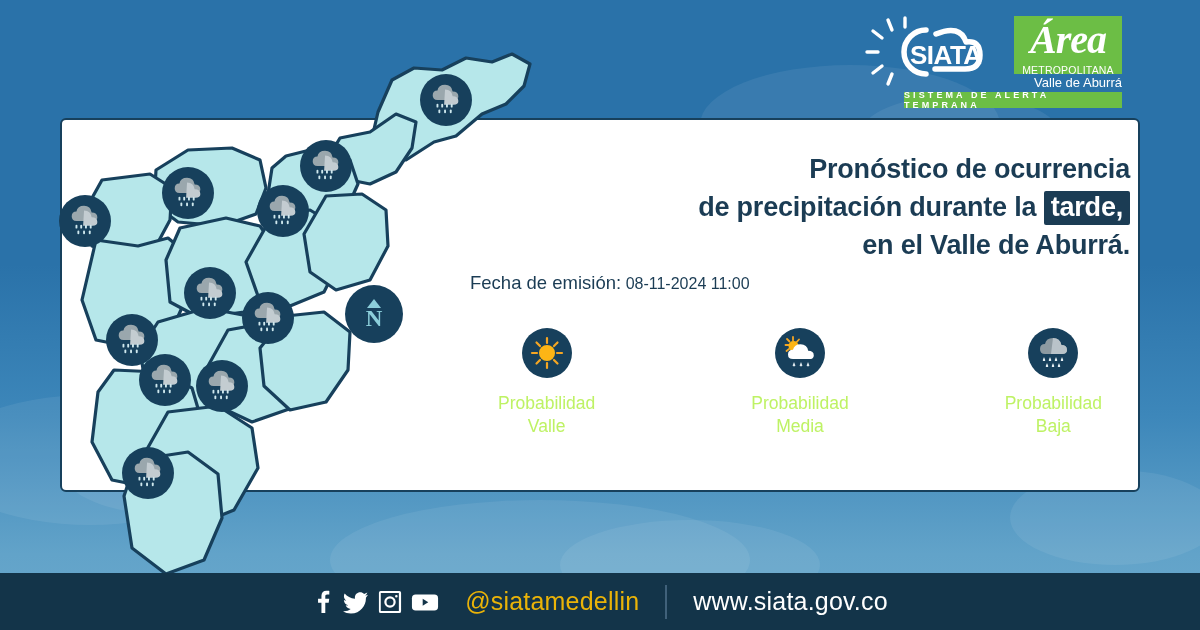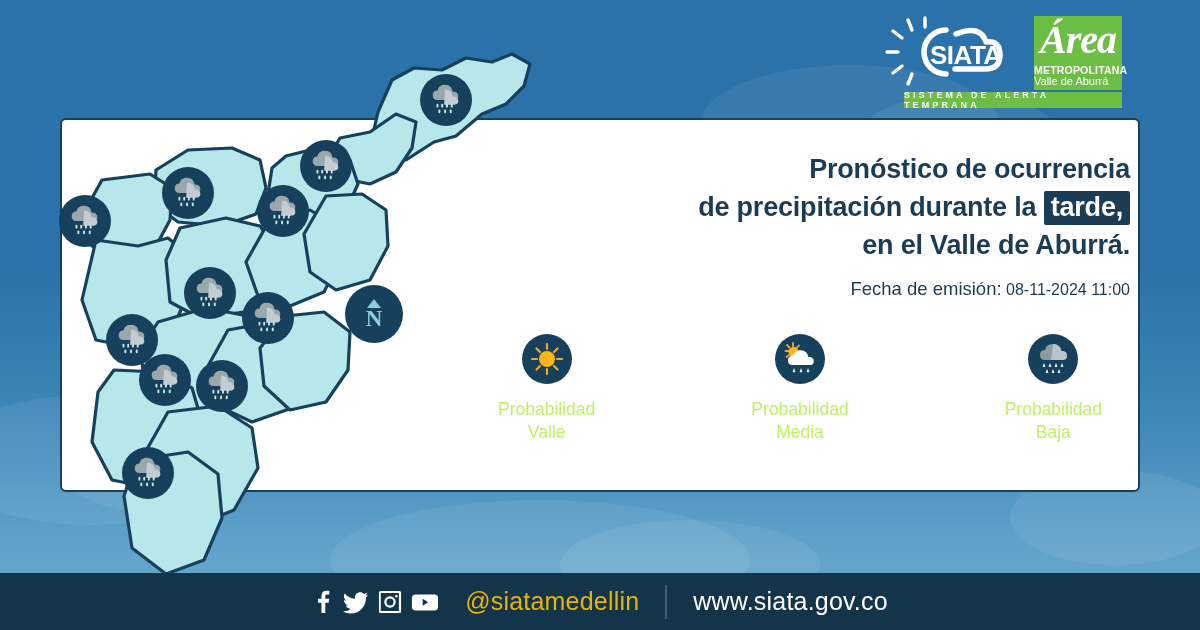--- a/index.html
+++ b/index.html
@@ -39,42 +39,42 @@
   .compass .tri{width:0;height:0;border-left:7px solid transparent;border-right:7px solid transparent;
                 border-bottom:9px solid #8ccfdb;margin-bottom:1px;}
   .compass .nlet{color:#8ccfdb;font-weight:bold;font-size:23px;line-height:20px;
                  font-family:"Liberation Serif","DejaVu Serif",serif;}
 
   
   .right{position:absolute;left:470px;top:150px;width:660px;}
   .title{color:#1b3c54;font-weight:bold;font-size:27px;line-height:38px;text-align:right;
          letter-spacing:-.2px;}
   .hl{background:#1b3c54;color:#fff;padding:1px 7px 3px 7px;border-radius:2px;}
-  .fecha{text-align:right;margin-top:14px;color:#1b3c54;}
+  .fecha{text-align:left;margin-top:8px;color:#1b3c54;}
   .fecha .lbl{font-size:18.5px;}
   .fecha .val{font-size:16px;}
 
   .legend{display:flex;justify-content:center;gap:100px;margin-top:34px;}
   .leg{width:160px;text-align:center;}
   .leg-ic{width:50px;height:50px;border-radius:50%;background:#17405c;margin:0 auto 14px auto;
           display:flex;align-items:center;justify-content:center;}
   .leg-ic svg{width:36px;height:36px;display:block;}
   .leg-tx{color:#bef264;font-size:17.5px;line-height:23px;}
 
   
   .logos{position:absolute;right:78px;top:16px;display:flex;align-items:flex-start;gap:20px;}
   .siata{position:relative;width:130px;height:72px;}
   .siata svg{display:block;}
-  .am{width:88px;height:74px;background:#6cbe45;position:relative;}
+  .am{width:88px;height:58px;background:#6cbe45;position:relative;padding-left:20px;}
   .am .script{position:absolute;left:0;right:0;top:2px;text-align:center;color:#fff;
               font-family:"Liberation Serif","DejaVu Serif",serif;font-style:italic;font-weight:bold;
               font-size:40px;line-height:44px;letter-spacing:-1px;}
-  .am .m1{position:absolute;left:0;right:0;top:48px;text-align:center;color:#fff;font-weight:bold;
+  .am .m1{position:absolute;left:0;right:0;top:48px;text-align:center;color:#fff;font-weight:normal;
           font-size:10.5px;letter-spacing:.2px;}
-  .am .m2{position:absolute;left:0;right:0;top:59px;text-align:left;color:#fff;font-size:11px;}
+  .am .m2{position:absolute;left:0;right:0;top:59px;text-align:right;color:#fff;font-size:13px;}
   .tagbar{position:absolute;right:78px;top:92px;width:218px;height:16px;background:#6cbe45;
           display:flex;align-items:center;justify-content:center;margin-left:16px;}
   .tagbar span{color:#fff;font-size:9px;font-weight:bold;letter-spacing:3.1px;}
 
   
   .footer{position:absolute;left:0;bottom:0;width:1200px;height:57px;background:#133449;
           display:flex;align-items:center;justify-content:center;gap:26px;}
   .social{display:flex;align-items:center;gap:9px;}
   .social svg{display:block;fill:#fff;}
   .handle{color:#eab308;font-size:25px;letter-spacing:.2px;}

